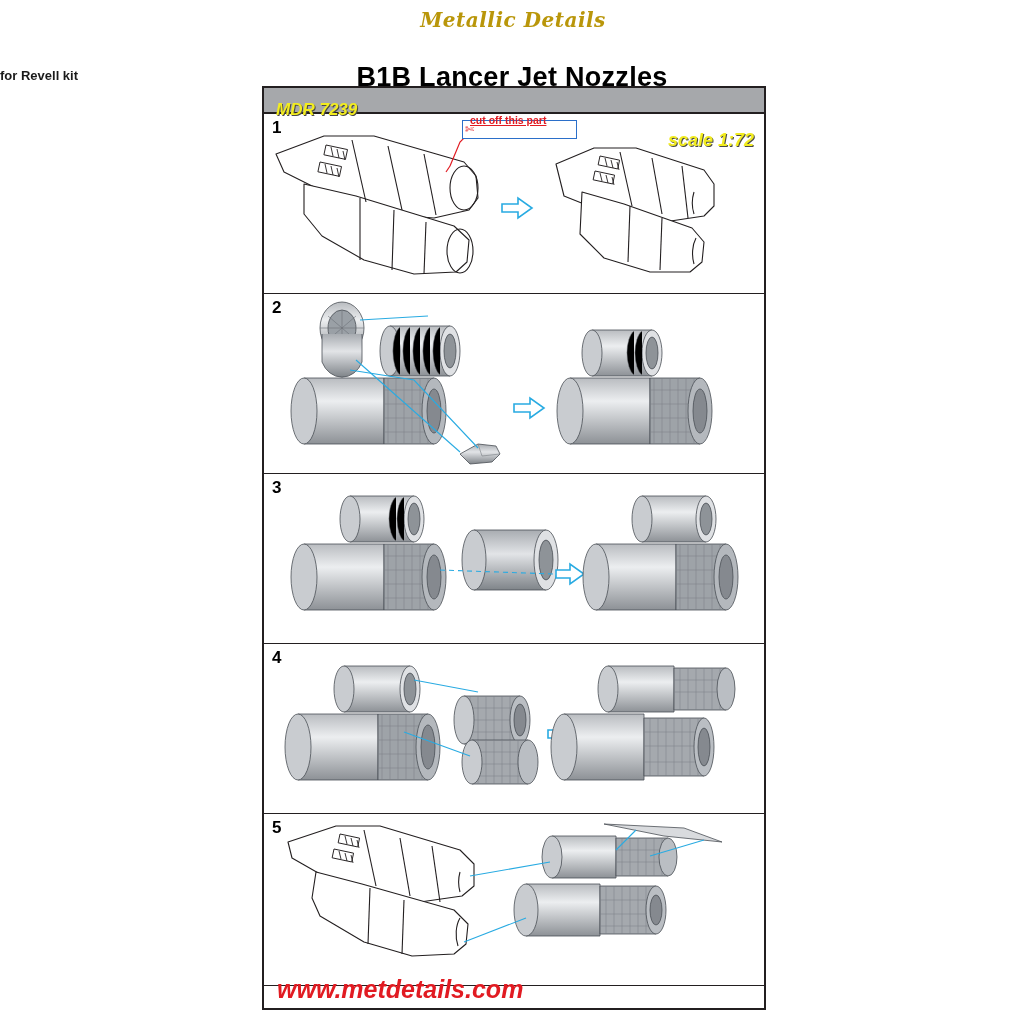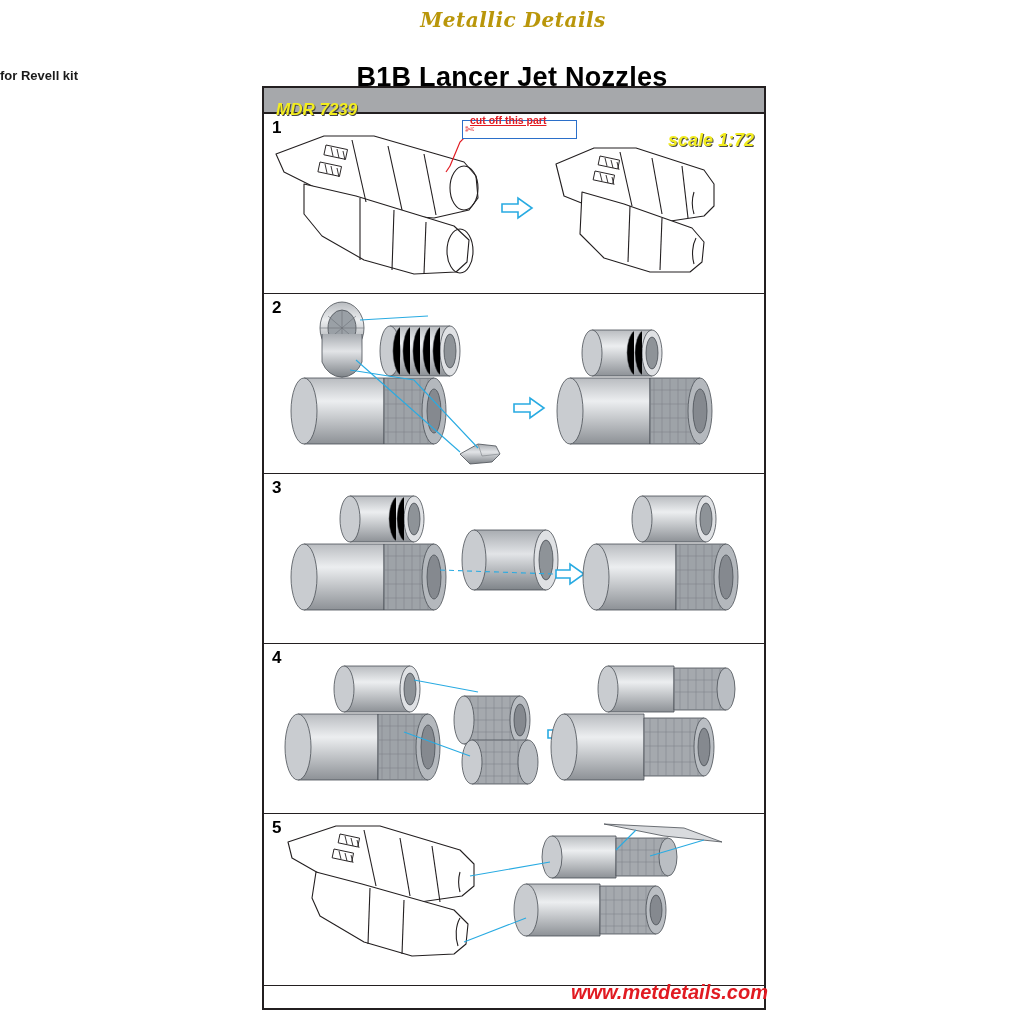--- a/index.html
+++ b/index.html
@@ -129,25 +129,26 @@
     position: absolute;
     border: 1px solid #2b6fc9;
     background: #ffffff;
     box-sizing: border-box;
   }
   .url {
     position: absolute;
     left: 0;
     bottom: 4px;
     width: 504px;
-    text-align: right;
-    font-size: 20px;
+    text-align: left;
+    font-size: 25px;
     font-weight: bold;
     font-style: italic;
     color: #e11b22;
+    padding-left: 13px;
   }
   svg { display: block; }
 </style>
 </head>
 <body>
 
 <div class="sheet">
 
   <div class="brand">Metallic Details</div>
   <div class="title">B1B Lancer Jet Nozzles</div>

